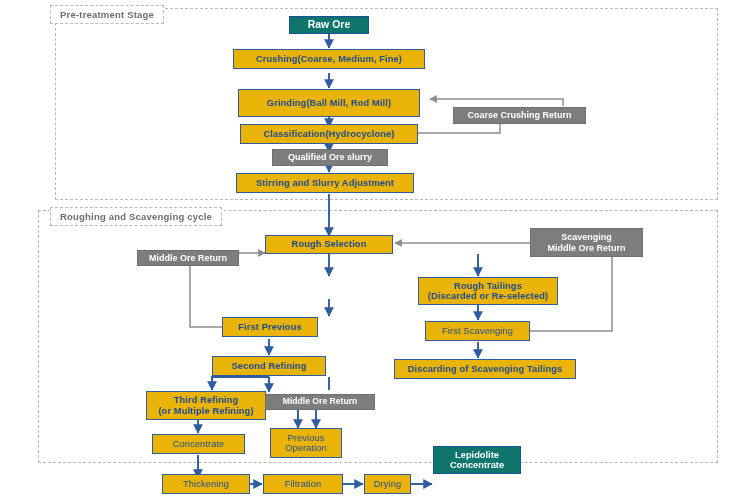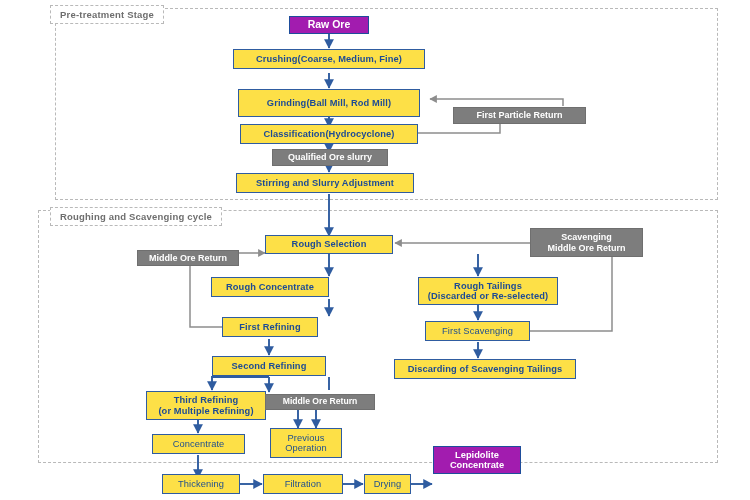--- a/index.html
+++ b/index.html
@@ -9,24 +9,24 @@
   svg.wires{position:absolute;left:0;top:0;width:750px;height:500px;}
 
   .grp{position:absolute;border:1px dashed #b9b9b9;box-sizing:border-box;}
   .grp-label{position:absolute;border:1px dashed #b9b9b9;background:#ffffff;
              color:#6e6e6e;font-weight:bold;font-size:9.5px;letter-spacing:.2px;
              padding:3px 9px;white-space:nowrap;box-sizing:border-box;text-align:right;}
 
   .node{position:absolute;box-sizing:border-box;display:flex;align-items:center;
         justify-content:center;text-align:center;line-height:1.12;}
 
-  .box{background:#fde047;border:1.4px solid #2f5ca0;color:#1d4b95;
+  .box{background:#eab308;border:1.4px solid #2f5ca0;color:#1d4b95;
        font-weight:bold;font-size:9.3px;letter-spacing:.1px;}
   .box.thin{font-weight:normal;color:#21508f;}
-  .solid{background:#a21caf;border:1.4px solid #1e4d9b;color:#ffffff;
+  .solid{background:#0f766e;border:1.4px solid #1e4d9b;color:#ffffff;
          font-weight:bold;font-size:10.5px;}
   .gray{background:#7d7d7d;border:1px solid #6f6f6f;color:#ffffff;
         font-weight:bold;font-size:9px;}
   .gray.sm{font-size:8.6px;}
 </style>
 </head>
 <body>
 
 <div id="canvas">
 
@@ -92,21 +92,21 @@
 
   <div class="node box" style="left:233px;top:49px;width:192px;height:20px;">
     <span>Crushing(Coarse, Medium, Fine)</span>
   </div>
 
   <div class="node box" style="left:238px;top:89px;width:182px;height:28px;">
     <span>Grinding(Ball Mill, Rod Mill)</span>
   </div>
 
   <div class="node gray" style="left:453px;top:107px;width:133px;height:17px;">
-    <span>First Particle Return</span>
+    <span>Coarse Crushing Return</span>
   </div>
 
   <div class="node box" style="left:240px;top:124px;width:178px;height:20px;">
     <span>Classification(Hydrocyclone)</span>
   </div>
 
   <div class="node gray" style="left:272px;top:149px;width:116px;height:17px;">
     <span>Qualified Ore slurry</span>
   </div>
 
@@ -120,31 +120,28 @@
 
   <div class="node gray" style="left:137px;top:250px;width:102px;height:16px;">
     <span>Middle Ore Return</span>
   </div>
 
   <div class="node gray" style="left:530px;top:228px;width:113px;height:29px;flex-direction:column;">
     <span>Scavenging</span>
     <span>Middle Ore Return</span>
   </div>
 
-  <div class="node box" style="left:211px;top:277px;width:118px;height:20px;">
-    <span>Rough Concentrate</span>
-  </div>
 
   <div class="node box" style="left:418px;top:277px;width:140px;height:28px;flex-direction:column;">
     <span>Rough Tailings</span>
     <span>(Discarded or Re-selected)</span>
   </div>
 
   <div class="node box" style="left:222px;top:317px;width:96px;height:20px;">
-    <span>First Refining</span>
+    <span>First Previous</span>
   </div>
 
   <div class="node box thin" style="left:425px;top:321px;width:105px;height:20px;">
     <span>First Scavenging</span>
   </div>
 
   <div class="node box" style="left:394px;top:359px;width:182px;height:20px;">
     <span>Discarding of Scavenging Tailings</span>
   </div>
 
@@ -163,21 +160,21 @@
 
   <div class="node box thin" style="left:152px;top:434px;width:93px;height:20px;">
     <span>Concentrate</span>
   </div>
 
   <div class="node box thin" style="left:270px;top:428px;width:72px;height:30px;flex-direction:column;">
     <span>Previous</span>
     <span>Operation</span>
   </div>
 
-  <div class="node box thin" style="left:162px;top:474px;width:78px;height:20px;">
+  <div class="node box thin" style="left:162px;top:474px;width:88px;height:20px;">
     <span>Thickening</span>
   </div>
 
   <div class="node box thin" style="left:263px;top:474px;width:80px;height:20px;">
     <span>Filtration</span>
   </div>
 
   <div class="node box thin" style="left:364px;top:474px;width:47px;height:20px;">
     <span>Drying</span>
   </div>

